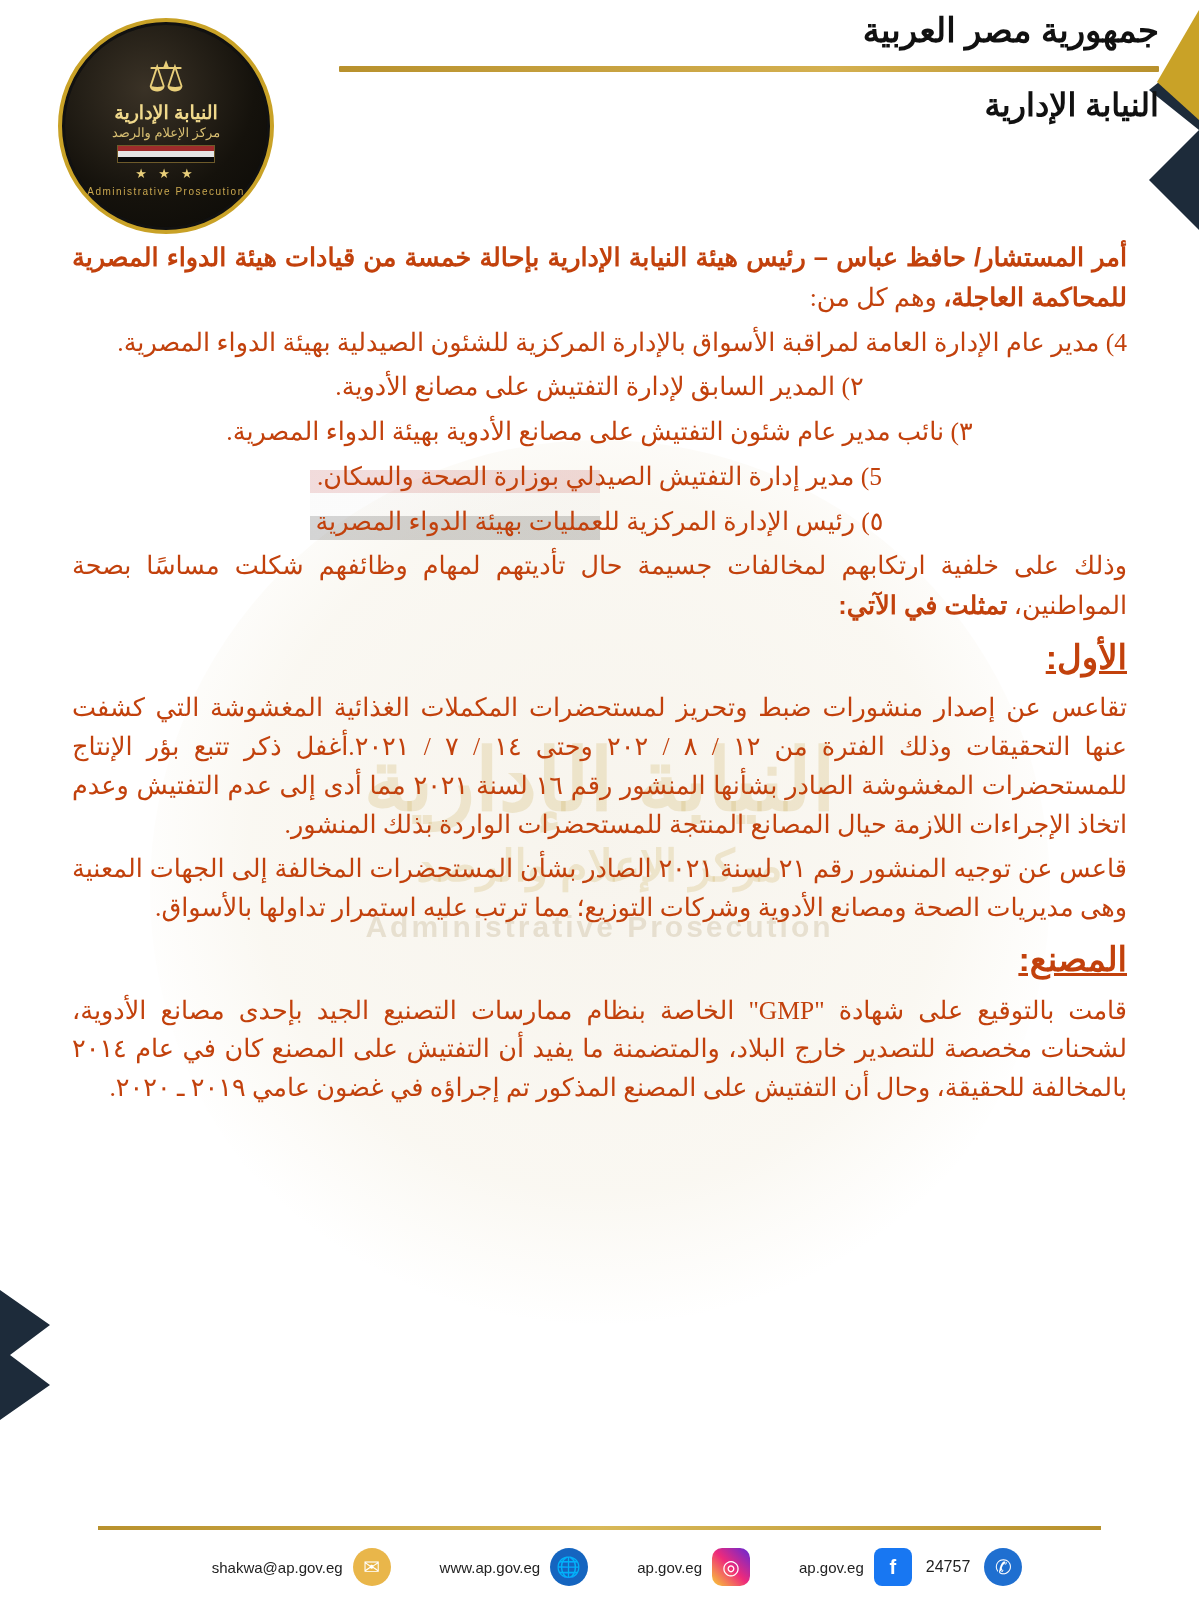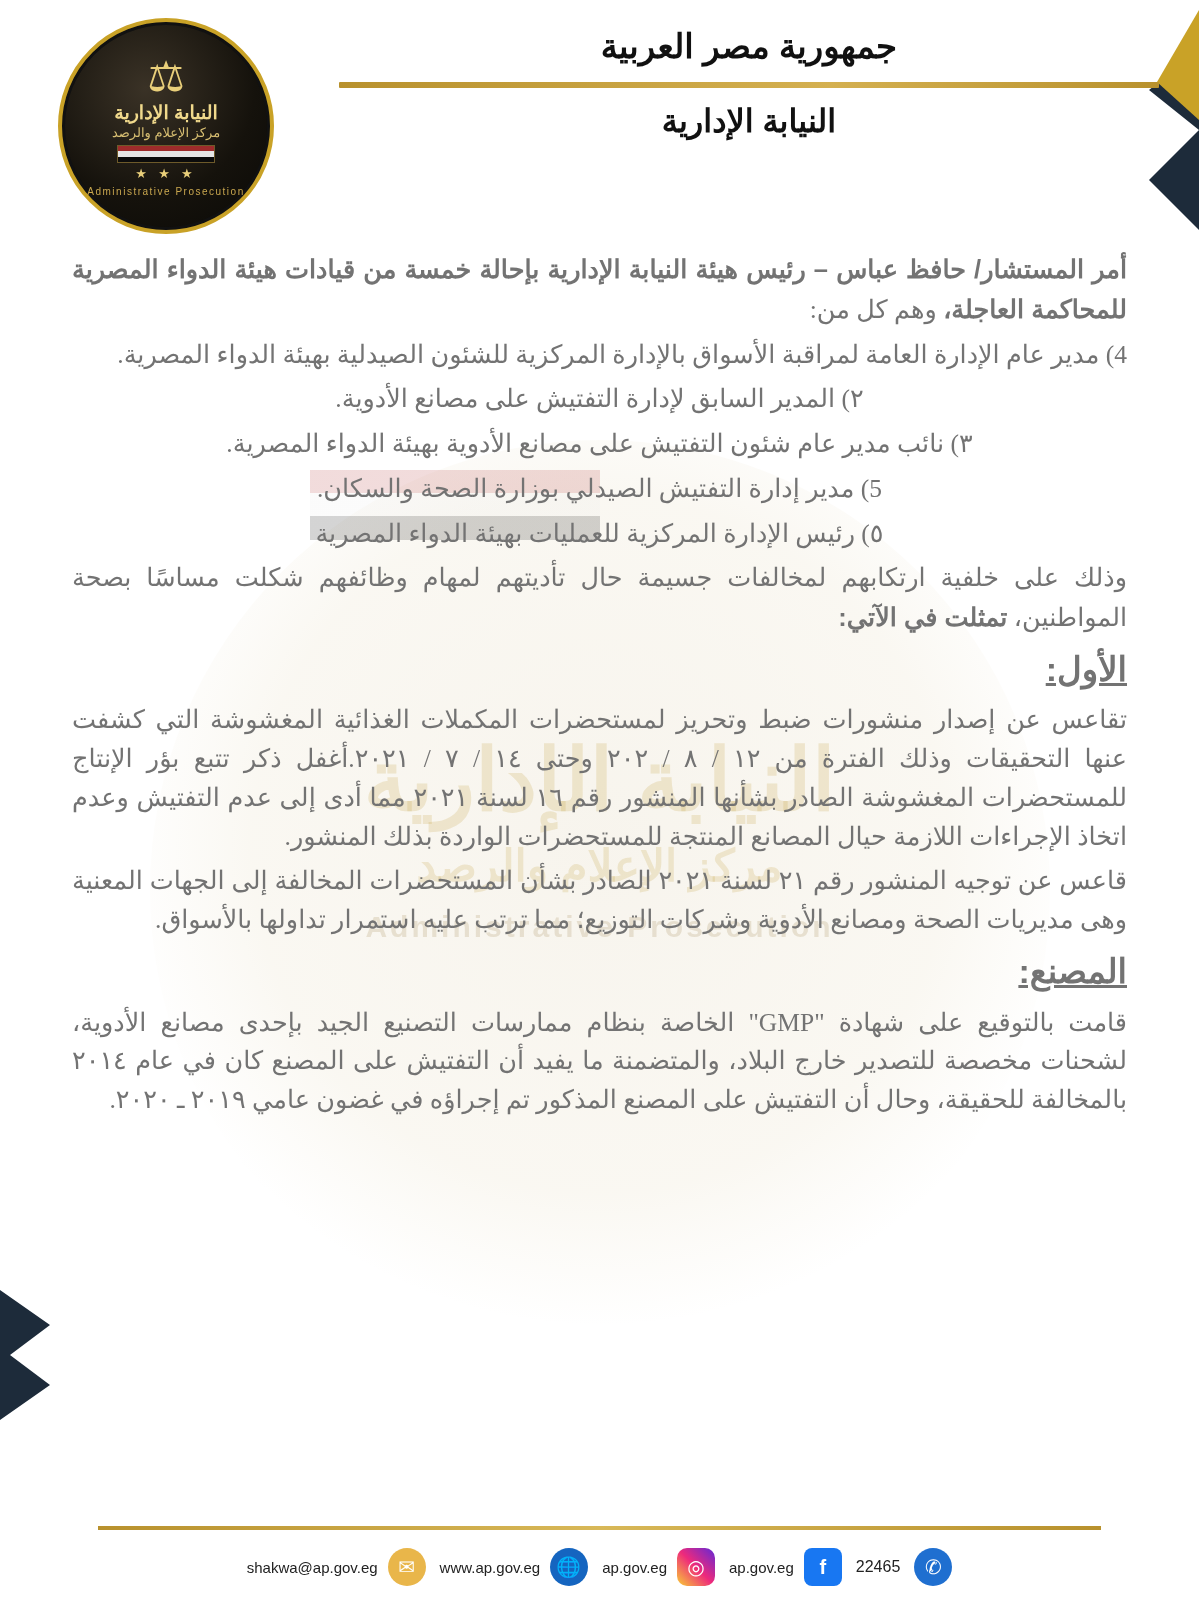--- a/index.html
+++ b/index.html
@@ -111,23 +111,22 @@
     font-family: "Liberation Sans", sans-serif;
     font-size: 10px;
     color: #c9a74f;
     margin-top: 4px;
     letter-spacing: 1.5px;
   }
 
   .header-titles {
     position: absolute;
     right: 40px;
-    top: 26px;
+    top: 10px;
     width: 820px;
-    text-align: center;
   }
   .title-line1 {
     font-family: "Liberation Sans", sans-serif;
     font-weight: bold;
     font-size: 34px;
     color: #111;
     letter-spacing: 0.5px;
   }
   .rule {
     height: 6px;
@@ -139,24 +138,24 @@
     font-family: "Liberation Sans", sans-serif;
     font-weight: bold;
     font-size: 32px;
     color: #111;
   }
 
   
   .content {
     position: relative;
     z-index: 3;
-    margin: 30px 72px 0 72px;
+    margin: 18px 72px 0 72px;
     font-size: 25.5px;
     line-height: 1.52;
-    color: #737373;
+    color: #c2410c;
     text-align: justify;
   }
   .content p { margin: 0 0 6px 0; }
   .intro { text-align: justify; }
   .b { font-family: "Liberation Sans", sans-serif; font-weight: bold; }
   .num-item { margin: 0 0 6px 0; }
   .center-ish { text-align: center; }
   .section-head {
     font-family: "Liberation Sans", sans-serif;
     font-weight: bold;
@@ -187,21 +186,21 @@
     direction: ltr;
   }
   .f-item {
     display: flex;
     align-items: center;
     gap: 10px;
     font-family: "Liberation Sans", sans-serif;
     font-size: 15px;
     color: #222;
   }
-  .f-label { white-space: nowrap; }
+  .f-label { white-space: nowrap; margin-left: 35px; }
   .ic {
     width: 38px; height: 38px;
     border-radius: 50%;
     display: flex; align-items: center; justify-content: center;
     color: #fff;
     font-size: 20px;
     font-family: "Liberation Sans", sans-serif;
   }
   .ic-phone { background: #1f6fd0; }
   .ic-fb { background: #1877f2; border-radius: 8px; font-weight: bold; }
@@ -272,21 +271,21 @@
 
   <p class="section-head">المصنع:</p>
   <p class="spaced">قامت بالتوقيع على شهادة  "GMP" الخاصة بنظام ممارسات التصنيع الجيد بإحدى مصانع الأدوية، لشحنات مخصصة للتصدير خارج البلاد، والمتضمنة ما يفيد أن التفتيش على المصنع كان في عام ٢٠١٤ بالمخالفة للحقيقة، وحال أن التفتيش على المصنع المذكور تم  إجراؤه في غضون عامي ٢٠١٩ ـ ٢٠٢٠.</p>
 </div>
 
 <div class="footer">
   <div class="footer-rule"></div>
   <div class="footer-items">
 
     <div class="f-item">
-      <span class="hotline">22465</span>
+      <span class="hotline">24757</span>
       <span class="ic ic-phone">✆</span>
     </div>
 
     <div class="f-item">
       <span class="f-label">ap.gov.eg</span>
       <span class="ic ic-fb">f</span>
     </div>
 
     <div class="f-item">
       <span class="f-label">ap.gov.eg</span>

